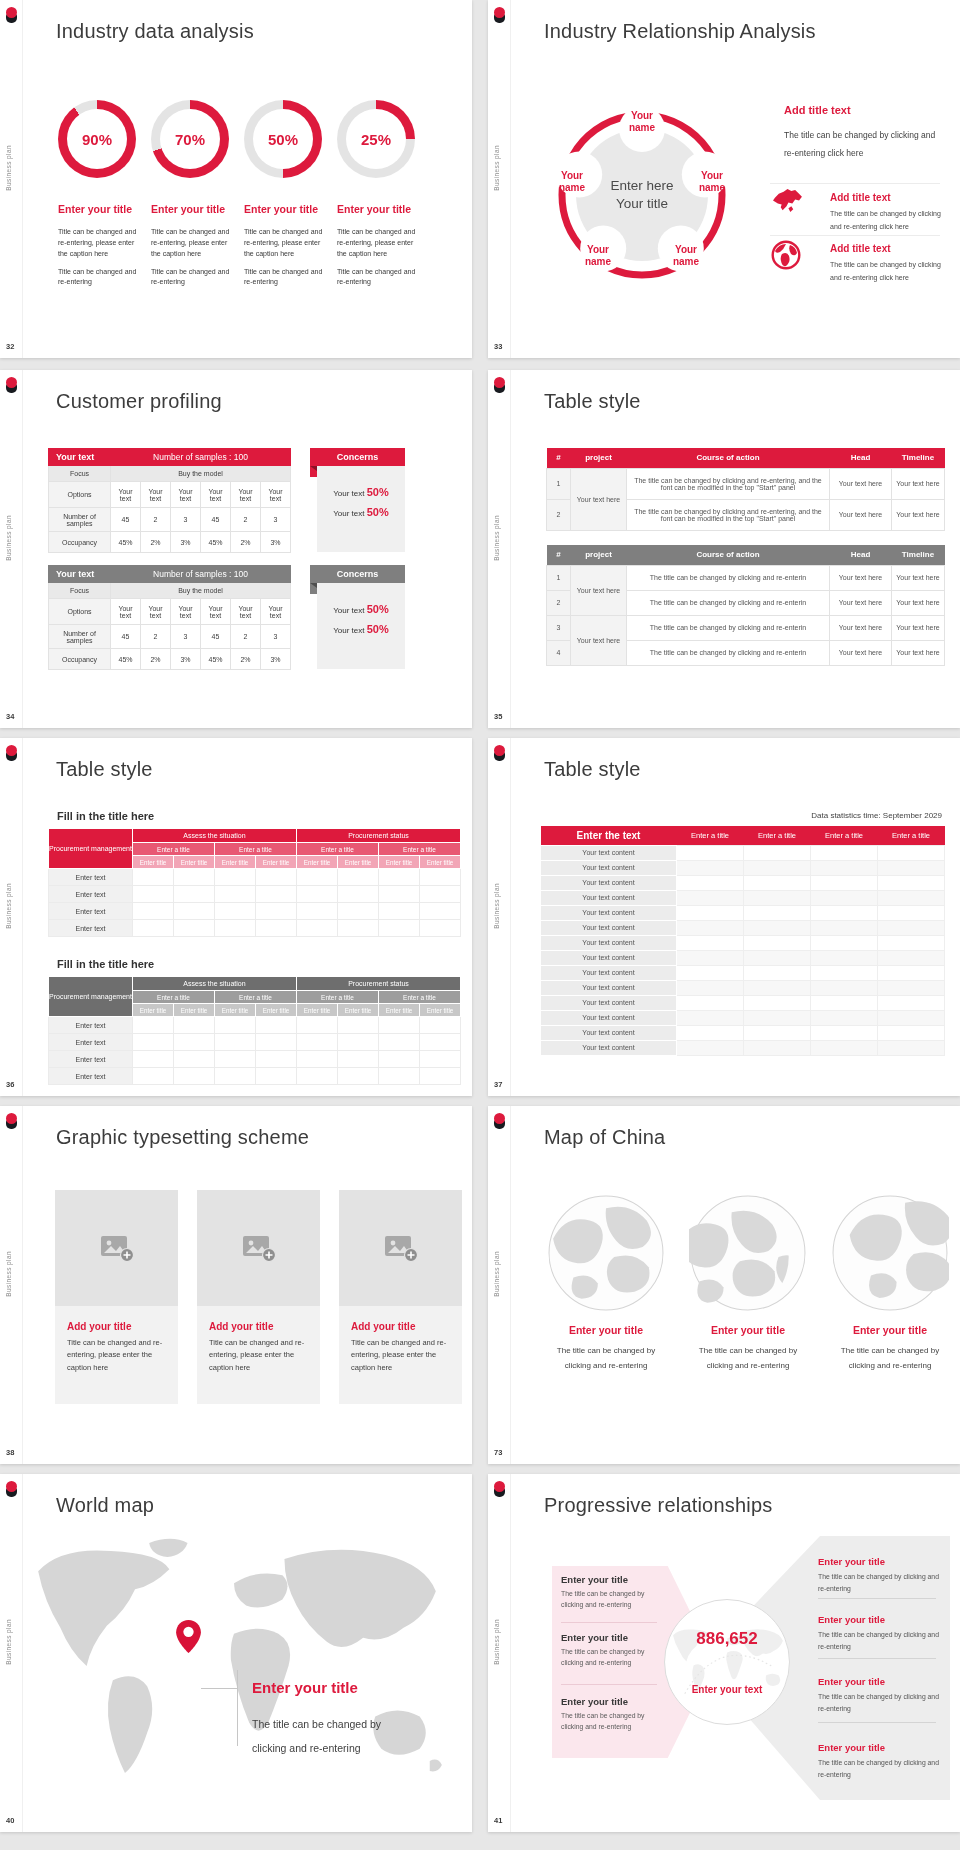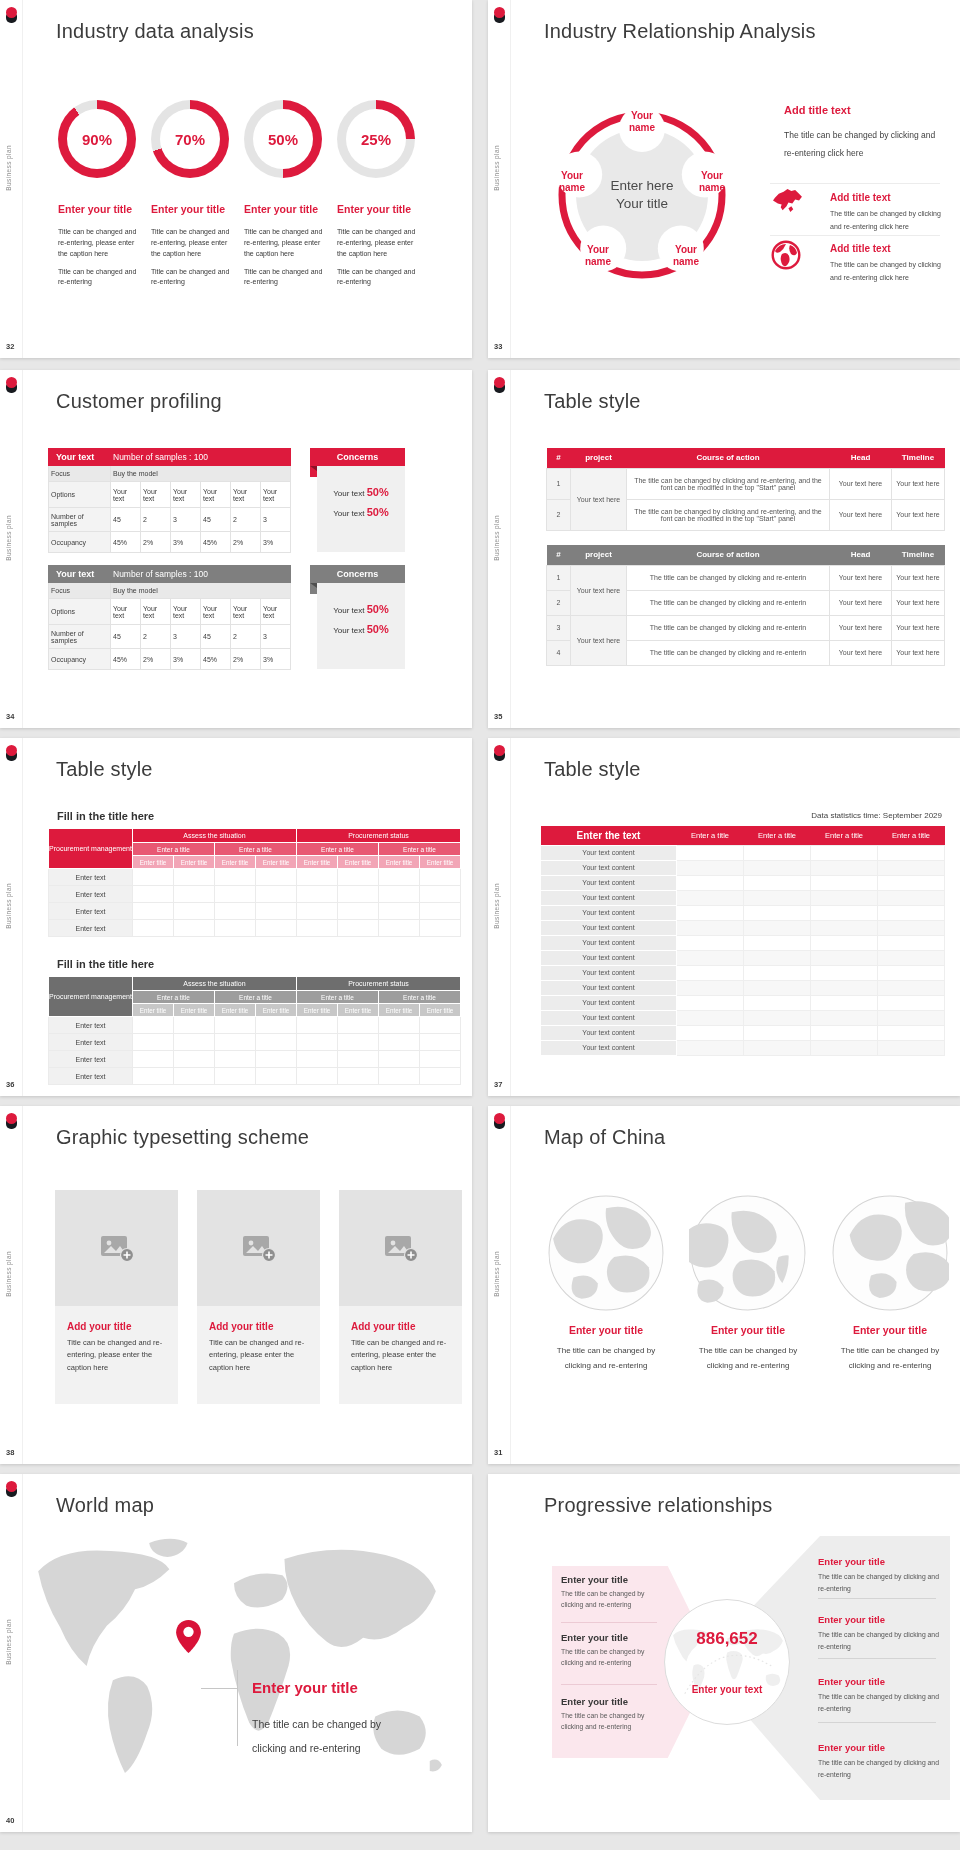--- a/index.html
+++ b/index.html
@@ -25,21 +25,21 @@
   .nn { position:absolute; width:36px; text-align:center; font-size:10px; font-weight:bold; color:var(--red); line-height:1.15; }
   .ctext { position:absolute; left:94px; top:177px; width:120px; text-align:center; font-size:13.5px; color:#4a4a4a; line-height:1.35; }
   .m33h { position:absolute; left:296px; top:104px; font-size:11px; font-weight:bold; color:var(--red); }
   .m33b { position:absolute; left:296px; top:126px; width:152px; font-size:8.5px; color:#3f3f3f; line-height:2.15; }
   .d33 { position:absolute; left:282px; width:170px; height:1px; background:#ececec; }
   .icn33 { position:absolute; left:281px; width:35px; }
   .i33t { position:absolute; left:342px; font-size:10px; font-weight:bold; color:var(--red); }
   .i33c { position:absolute; left:342px; width:113px; font-size:7px; color:#4a4a4a; line-height:1.8; }
   
   .t34 { position:absolute; left:48px; border-collapse:collapse; font-size:7px; color:#3d3d3d; table-layout:fixed; }
-  .t34 td { border:1px solid #e2e2e2; text-align:left; padding:1px 2px; }
+  .t34 td { border:1px solid #e2e2e2; text-align:center; padding:1px 2px; }
   .t34 .hd td { background:var(--red); color:#fff; border-color:var(--red); font-size:8.5px; height:17px; }
   .t34 .hd .hl { font-weight:bold; text-align:left; padding-left:7px; font-size:9px; }
   .t34 .g td { background:#e9e9e9; height:16px; }
   .t34 td.l { background:#f3f3f3; }
   .t34 .r3 td { height:26px; } .t34 .r4 td { height:24px; } .t34 .r5 td { height:21px; }
   .t34.gray .hd td { background:#7f7f7f; border-color:#7f7f7f; }
   .concern { position:absolute; left:317px; width:88px; height:104px; }
   .chd { position:absolute; left:-7px; right:0; top:0; height:29px; background:var(--red); color:#fff; font-size:9px; font-weight:bold; text-align:center; line-height:18px; }
   .chd::after { content:""; position:absolute; left:0; top:18px; border-top:5px solid #8c1026; border-left:7px solid transparent; }
   .concern.gray .chd { background:#7f7f7f; } .concern.gray .chd::after { border-top-color:#4f4f4f; }
@@ -740,21 +740,21 @@
     </div>
     <div class="ptitle">Add your title</div>
     <div class="pcap">Title can be changed and re-entering, please enter the caption here</div>
   </div>
 </div>
 
 <div class="card" style="left:488px;top:1106px">
   <div class="sb">
     <div class="logo"></div>
     <div class="vt">Business plan</div>
-    <div class="pn">31</div>
+    <div class="pn">73</div>
   </div>
   <div class="stitle">Map of China</div>
   <svg class="globe" style="left:59px" viewBox="0 0 116 116">
     <defs>
         <clipPath id="gc1">
           <circle cx="58" cy="58" r="56"></circle>
         </clipPath>
       </defs>
     <circle cx="58" cy="58" r="56" fill="#fdfdfd" stroke="#d4d4d4"></circle>
     <g clip-path="url(#gc1)" fill="#d9d9d9">
@@ -824,20 +824,25 @@
   <div class="hline40"></div>
   <svg class="pin40" viewBox="0 0 24 32">
     <path d="M12,0 C5.4,0 0,5.2 0,11.8 C0,20.8 12,32 12,32 C12,32 24,20.8 24,11.8 C24,5.2 18.6,0 12,0 Z" fill="#d81238"></path>
     <circle cx="12" cy="11.5" r="5" fill="#fff"></circle>
   </svg>
   <div class="wtitle">Enter your title</div>
   <div class="wcap">The title can be changed by clicking and re-entering</div>
 </div>
 
 <div class="card" style="left:488px;top:1474px">
+  <div class="sb">
+    <div class="logo"></div>
+    <div class="vt">Business plan</div>
+    <div class="pn">41</div>
+  </div>
   <div class="stitle">Progressive relationships</div>
   <div class="grayshape">
     <div class="ritem" style="top:20px">
       <div class="rit">Enter your title</div>
       <div class="ric">The title can be changed by clicking and re-entering</div>
     </div>
     <div class="rdiv" style="top:62px"></div>
     <div class="ritem" style="top:78px">
       <div class="rit">Enter your title</div>
       <div class="ric">The title can be changed by clicking and re-entering</div>

